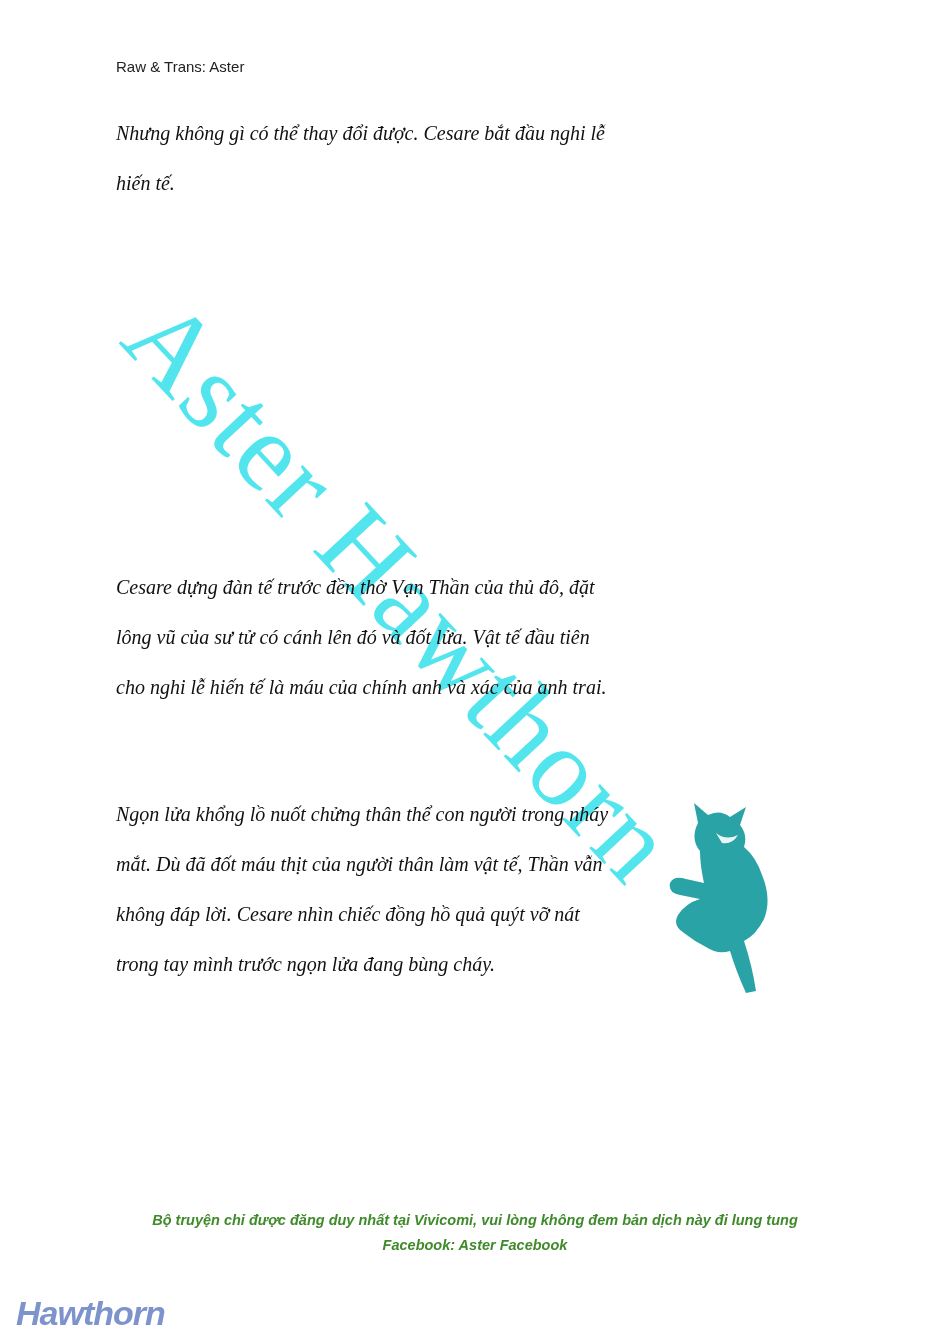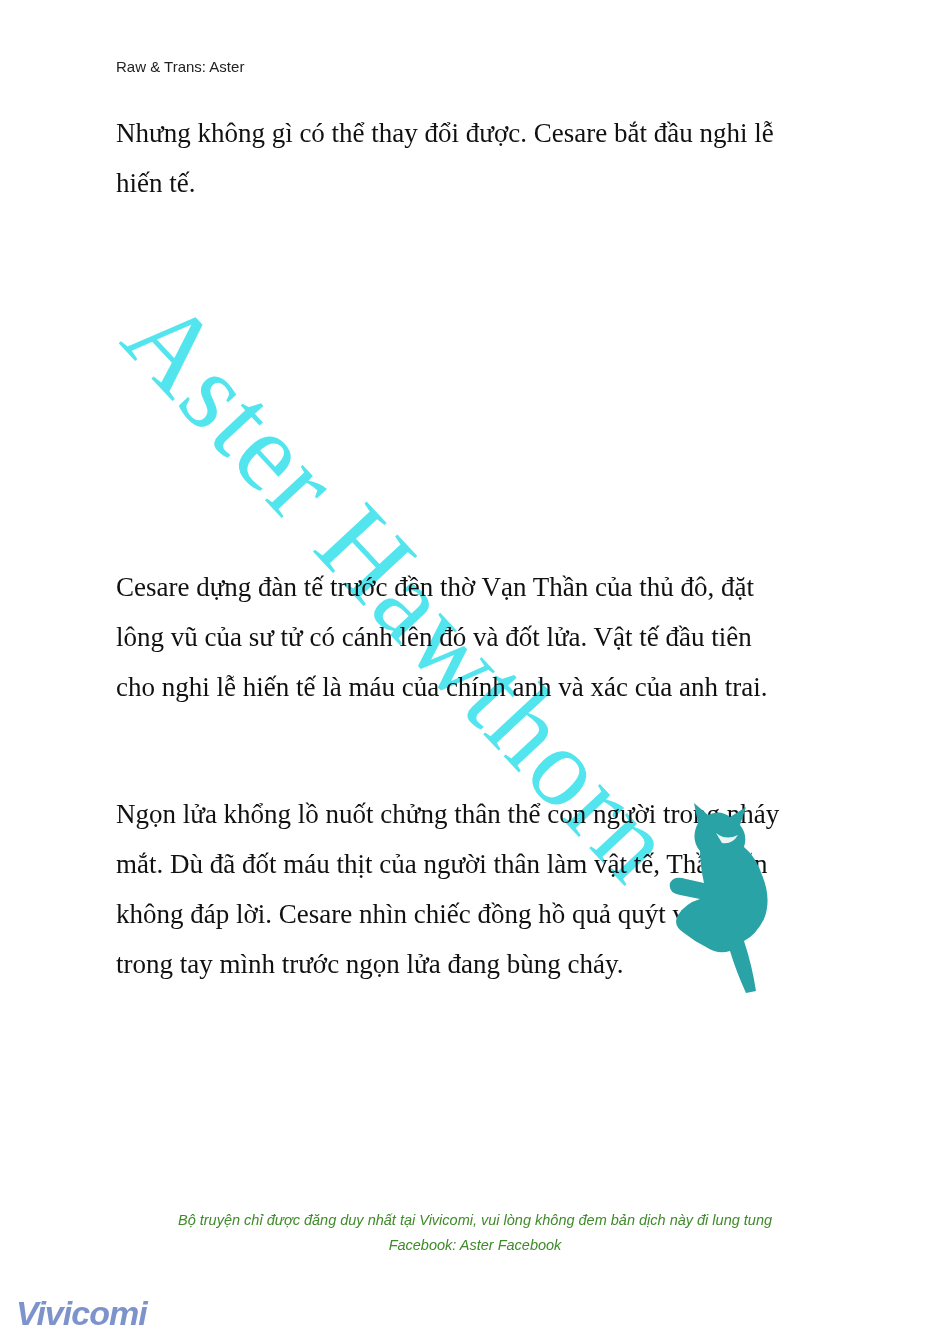--- a/index.html
+++ b/index.html
@@ -7,39 +7,39 @@
     width: 950px; height: 1343px; background: #ffffff;
     position: relative; overflow: hidden;
   }
   .page { position: absolute; left: 0; top: 0; width: 950px; height: 1343px; }
   .header {
     position: absolute; left: 116px; top: 58px;
     font-family: "Liberation Sans", sans-serif; font-size: 15px; color: #222;
   }
   .body-text {
     position: absolute; left: 116px; width: 740px;
-    font-family: "Liberation Serif", serif; font-size: 27px; line-height: 50px;
-    color: #111; z-index: 2;
+    font-family: "Liberation Serif", serif; font-size: 20px; line-height: 50px;
+    color: #111; z-index: 2; font-style: italic;
   }
   .body-text p { margin: 0; white-space: pre-line; }
   .p1 { top: 108px; }
   .p2 { top: 285px; }
   .p3 { top: 562px; }
   .p4 { top: 789px; }
   .watermark {
     position: absolute; left: 400px; top: 590px;
     transform: translate(-50%, -50%) rotate(47deg);
     font-family: "Liberation Serif", serif; font-size: 112px;
     color: #52e5ee; white-space: nowrap; z-index: 1; letter-spacing: 2px;
   }
   .cat { position: absolute; left: 660px; top: 795px; width: 120px; height: 200px; z-index: 3; }
   .footer {
     position: absolute; left: 0; width: 950px; top: 1208px;
     text-align: center; font-family: "Liberation Sans", sans-serif;
-    font-style: italic; font-weight: normal; font-size: 14.5px; line-height: 25px;
+    font-style: italic; font-weight: bold; font-size: 14.5px; line-height: 25px;
     color: #3f8a2a;
   }
   .footer div { display: block; }
   .logo {
     position: absolute; left: 16px; top: 1294px;
     font-family: "Liberation Sans", sans-serif; font-style: italic; font-weight: bold;
     font-size: 34px; color: #7d93cc; letter-spacing: -1px;
   }
 </style>
 </head>
@@ -69,14 +69,14 @@
   <svg class="cat" viewBox="0 0 120 200">
     <path fill="#2aa3a6" d="M38 28 L34 8 L48 20 Q60 14 70 22 L86 12 L80 30 Q88 40 84 52 Q96 62 102 80 Q112 104 104 124 Q96 140 84 146 Q92 170 96 196 L86 198 Q76 176 70 156 Q58 160 46 152 Q34 146 24 138 Q12 130 18 120 Q26 108 40 104 L20 100 Q8 98 10 88 Q14 80 26 84 L44 88 Q40 70 40 56 Q30 44 38 28 Z"></path>
     <path fill="#ffffff" d="M56 38 Q66 46 78 40 Q72 50 62 48 Z" opacity="0.9"></path>
   </svg>
 
   <div class="footer">
     <div>Bộ truyện chỉ được đăng duy nhất tại Vivicomi, vui lòng không đem bản dịch này đi lung tung</div>
     <div>Facebook: Aster Facebook</div>
   </div>
 
-  <div class="logo">Vivicomi</div>
+  <div class="logo">Hawthorn</div>
 </div>
 
 </body></html>

